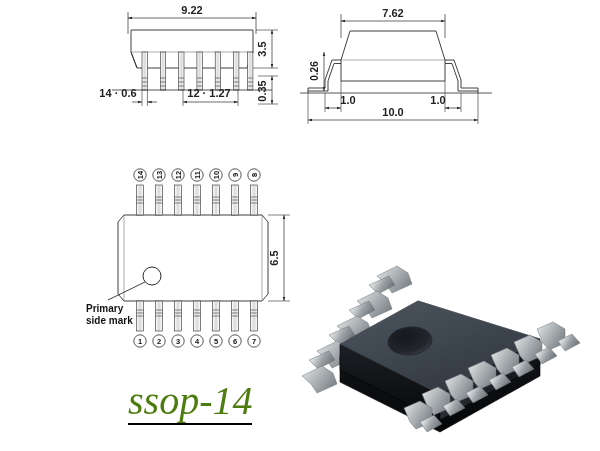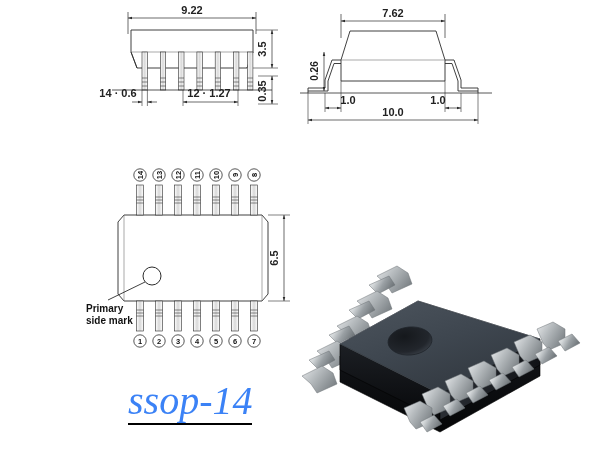--- a/index.html
+++ b/index.html
@@ -54,21 +54,21 @@
   }
   .title-label {
     position: absolute;
     left: 128px;
     top: 380px;
     font-family: "Liberation Serif", serif;
     font-style: italic;
     font-size: 40px;
     font-weight: normal;
     letter-spacing: 0px;
-    color: #3b82f6;
+    color: #4d7c0f;
     border-bottom: 2px solid #000000;
     padding-bottom: 1px;
     line-height: 1.05;
   }
   .chip-photo {
     position: absolute;
     left: 300px;
     top: 196px;
     width: 300px;
     height: 255px;

